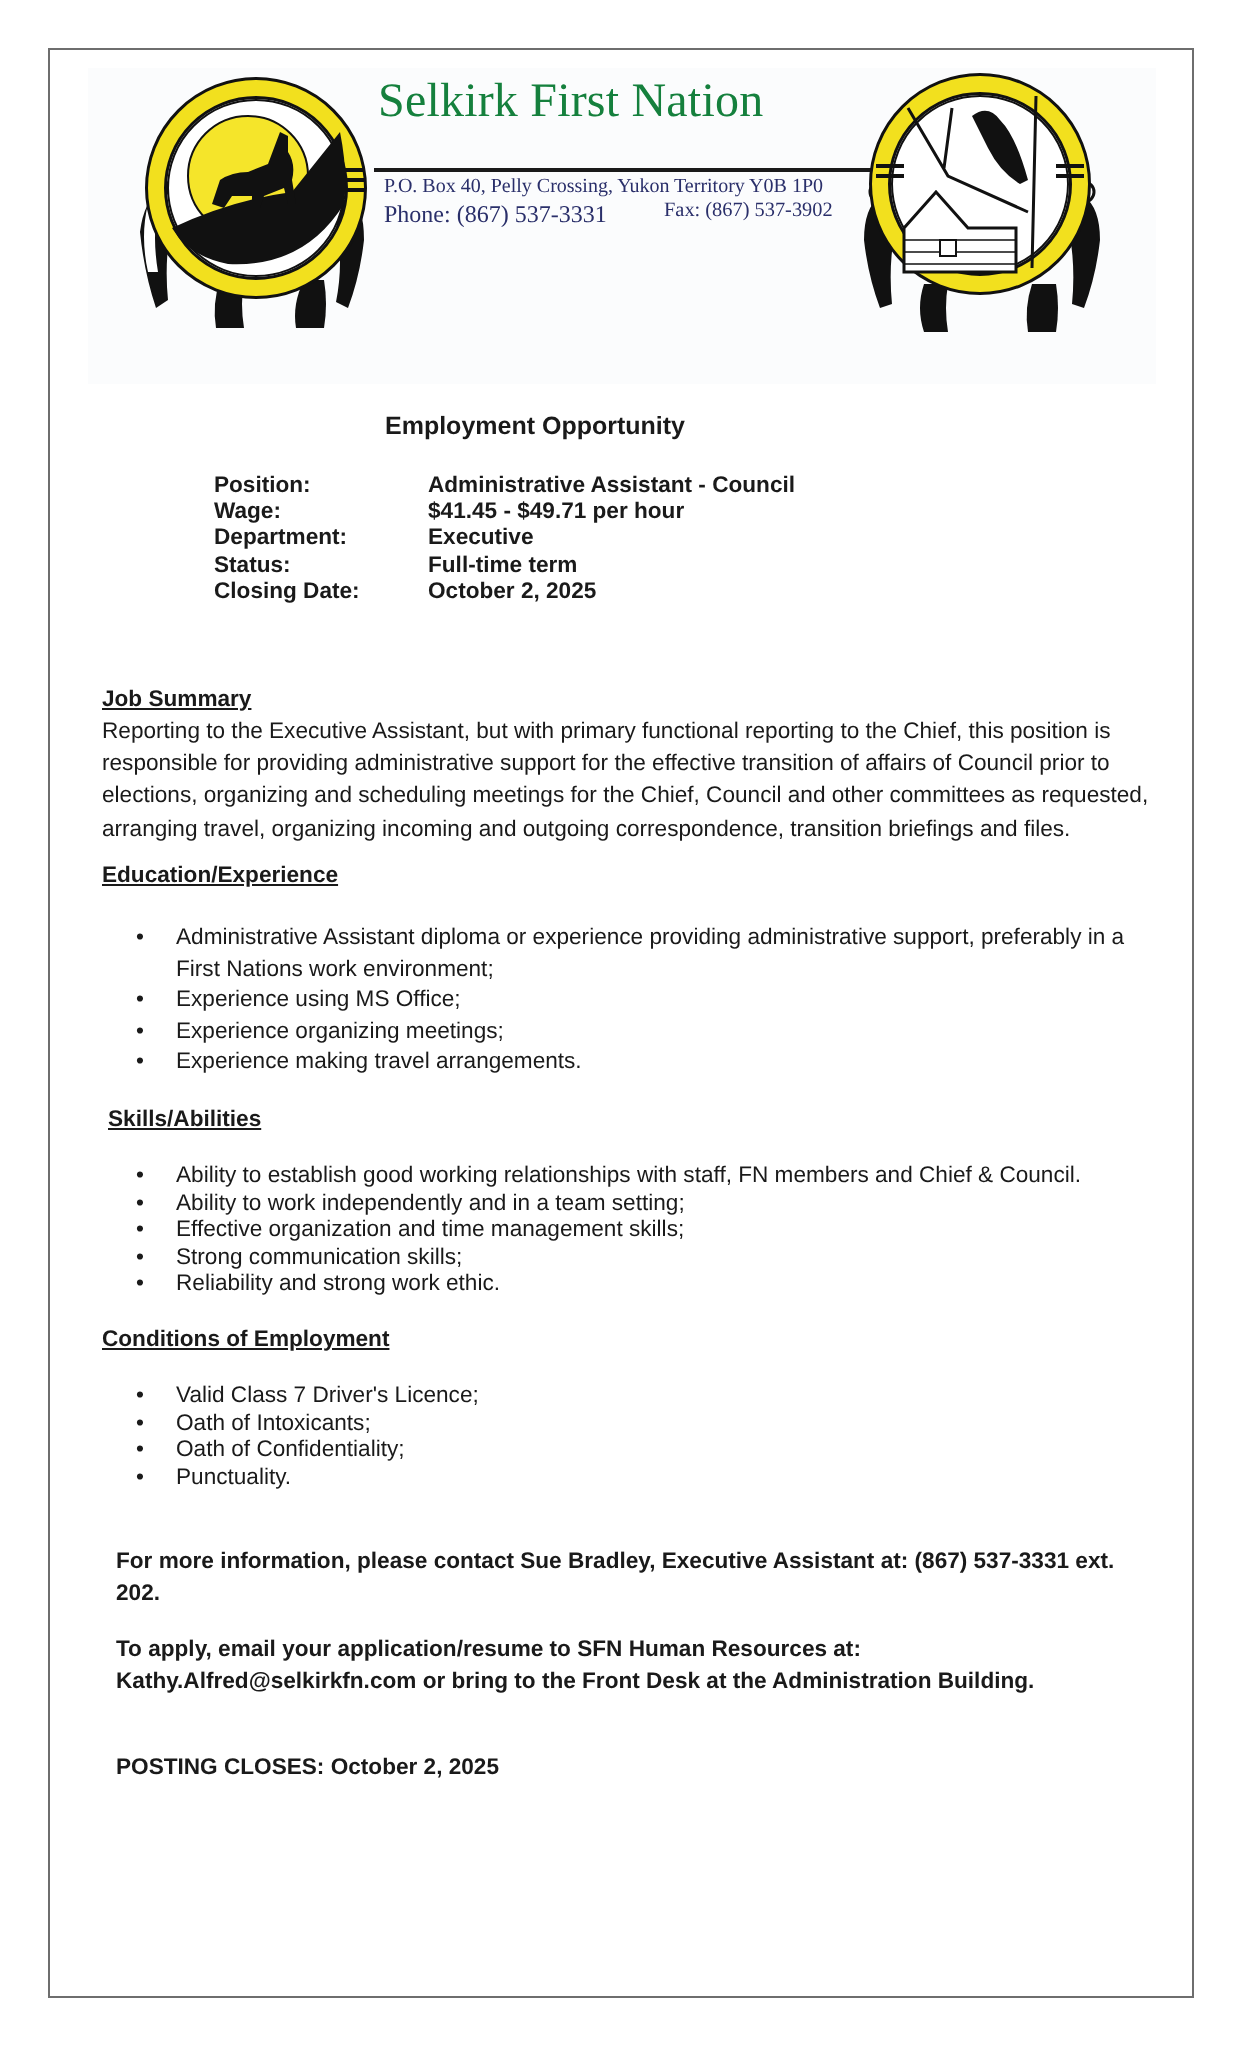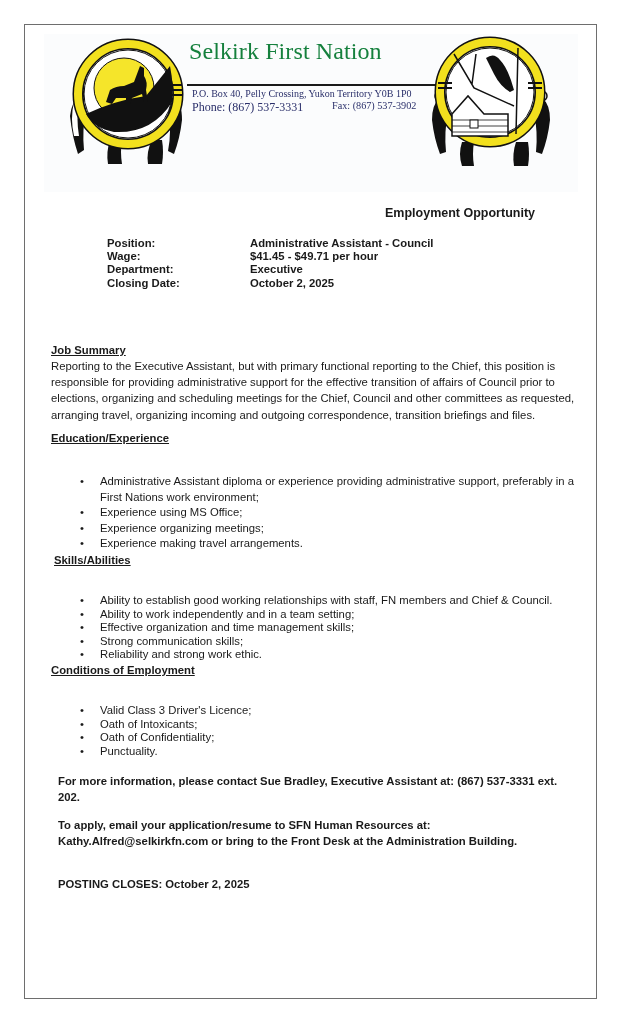--- a/index.html
+++ b/index.html
@@ -11,27 +11,27 @@
   .medallion { position:absolute; }
   .lh-title { position:absolute; left:189px; top:38px; font-family:"Liberation Serif", serif;
               font-size:24px; color:#15803d; letter-spacing:0.1px; white-space:nowrap; }
   .lh-rule { position:absolute; left:187px; top:84px; width:250px; height:2px; background:#1a1a1a; }
   .lh-addr { position:absolute; left:192px; top:88px; font-family:"Liberation Serif", serif;
              font-size:10px; color:#2a2f6a; white-space:nowrap; }
   .lh-phone { position:absolute; left:192px; top:100px; font-family:"Liberation Serif", serif;
               font-size:12px; color:#2a2f6a; white-space:nowrap; }
   .lh-fax { position:absolute; left:332px; top:100px; font-family:"Liberation Serif", serif;
             font-size:10.2px; color:#2a2f6a; white-space:nowrap; }
-  .heading { position:absolute; left:0; width:535px; top:206px; text-align:right; font-weight:bold; font-size:12.5px; }
+  .heading { position:absolute; left:0; width:535px; top:206px; text-align:center; font-weight:bold; font-size:12.5px; }
   .facts { position:absolute; left:107px; top:237px; font-size:11.3px; font-weight:bold; line-height:13.2px; }
-  .facts .row { display:flex;gap:36px; }
+  .facts .row { display:flex; }
   .facts .lbl { width:107px; }
   .section-title { position:absolute; left:51px; font-weight:bold; font-size:11.3px; text-decoration:underline; }
   .para { position:absolute; left:51px; width:530px; font-size:11.3px; line-height:16.2px; }
-  ul.bul { position:absolute; left:68px; margin:12px; padding:0; list-style:none; font-size:11.3px; line-height:14.5px; }
+  ul.bul { position:absolute; left:68px; margin:0; padding:0; list-style:none; font-size:11.3px; line-height:14.5px; }
   ul.bul li { position:relative; padding-left:20px; }
   ul.bul li::before { content:"\2022"; position:absolute; left:0; top:0; }
   .bold-para { position:absolute; left:58px; width:520px; font-size:11.3px; font-weight:bold; line-height:16px; }
 </style>
 </head>
 <body>
 
 <div class="frame"></div>
 
 <div class="letterhead"></div>
@@ -100,20 +100,24 @@
   </div>
   <div class="row">
     <span class="lbl">Wage:</span>
     <span>$41.45 - $49.71 per hour</span>
   </div>
   <div class="row">
     <span class="lbl">Department:</span>
     <span>Executive</span>
   </div>
   <div class="row">
+    <span class="lbl">Status:</span>
+    <span>Full-time term</span>
+  </div>
+  <div class="row">
     <span class="lbl">Closing Date:</span>
     <span>October 2, 2025</span>
   </div>
 </div>
 
 <div class="section-title" style="top:344px">Job Summary</div>
 <div class="para" style="top:358px">
   <div>Reporting to the Executive Assistant, but with primary functional reporting to the Chief, this position is</div>
   <div>responsible for providing administrative support for the effective transition of affairs of Council prior to</div>
   <div>elections, organizing and scheduling meetings for the Chief, Council and other committees as requested,</div>
@@ -132,21 +136,21 @@
 <ul class="bul" style="top:582px; line-height:13.6px">
   <li>Ability to establish good working relationships with staff, FN members and Chief &amp; Council.</li>
   <li>Ability to work independently and in a team setting;</li>
   <li>Effective organization and time management skills;</li>
   <li>Strong communication skills;</li>
   <li>Reliability and strong work ethic.</li>
 </ul>
 
 <div class="section-title" style="top:664px">Conditions of Employment</div>
 <ul class="bul" style="top:692px; line-height:13.6px">
-  <li>Valid Class 3 Driver's Licence;</li>
+  <li>Valid Class 7 Driver's Licence;</li>
   <li>Oath of Intoxicants;</li>
   <li>Oath of Confidentiality;</li>
   <li>Punctuality.</li>
 </ul>
 
 <div class="bold-para" style="top:773px">
   <div>For more information, please contact Sue Bradley, Executive Assistant at: (867) 537-3331 ext.</div>
   <div>202.</div>
 </div>
 

